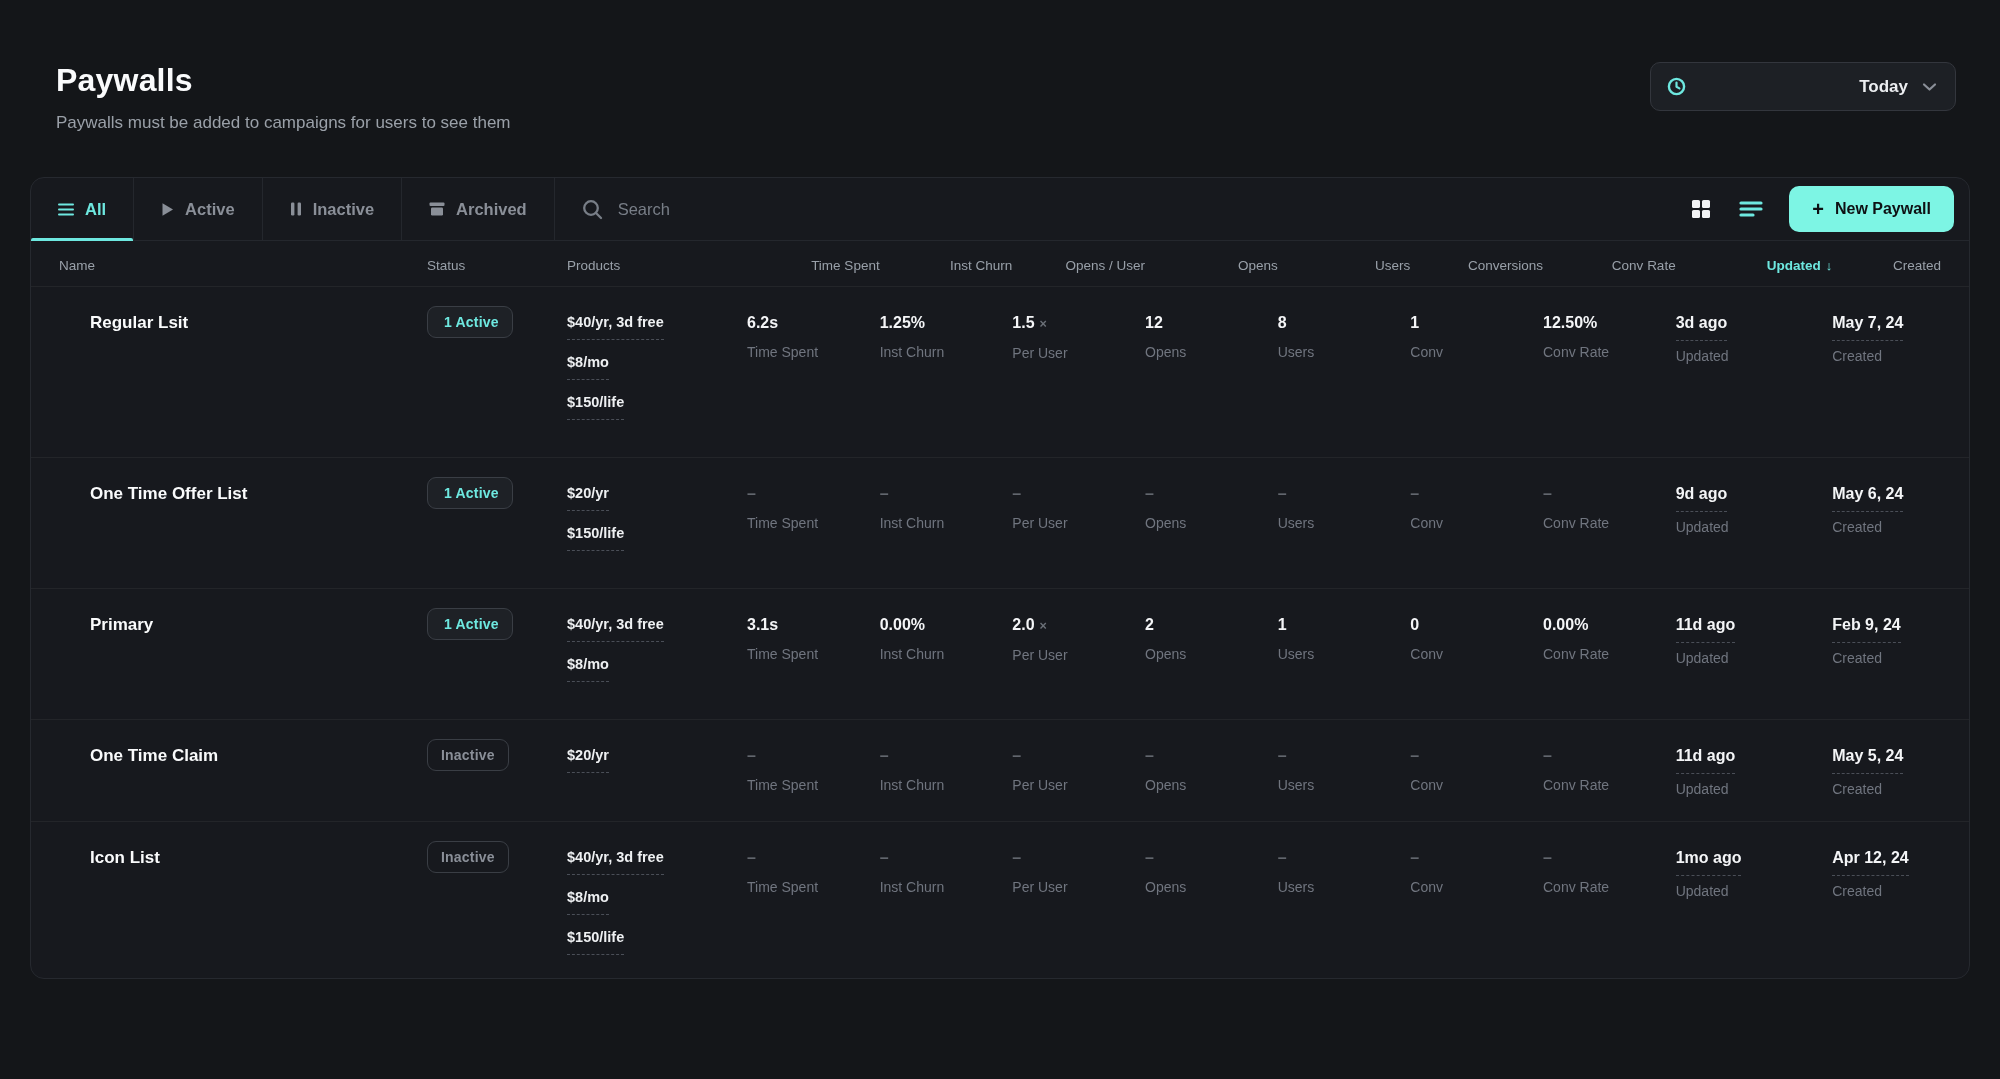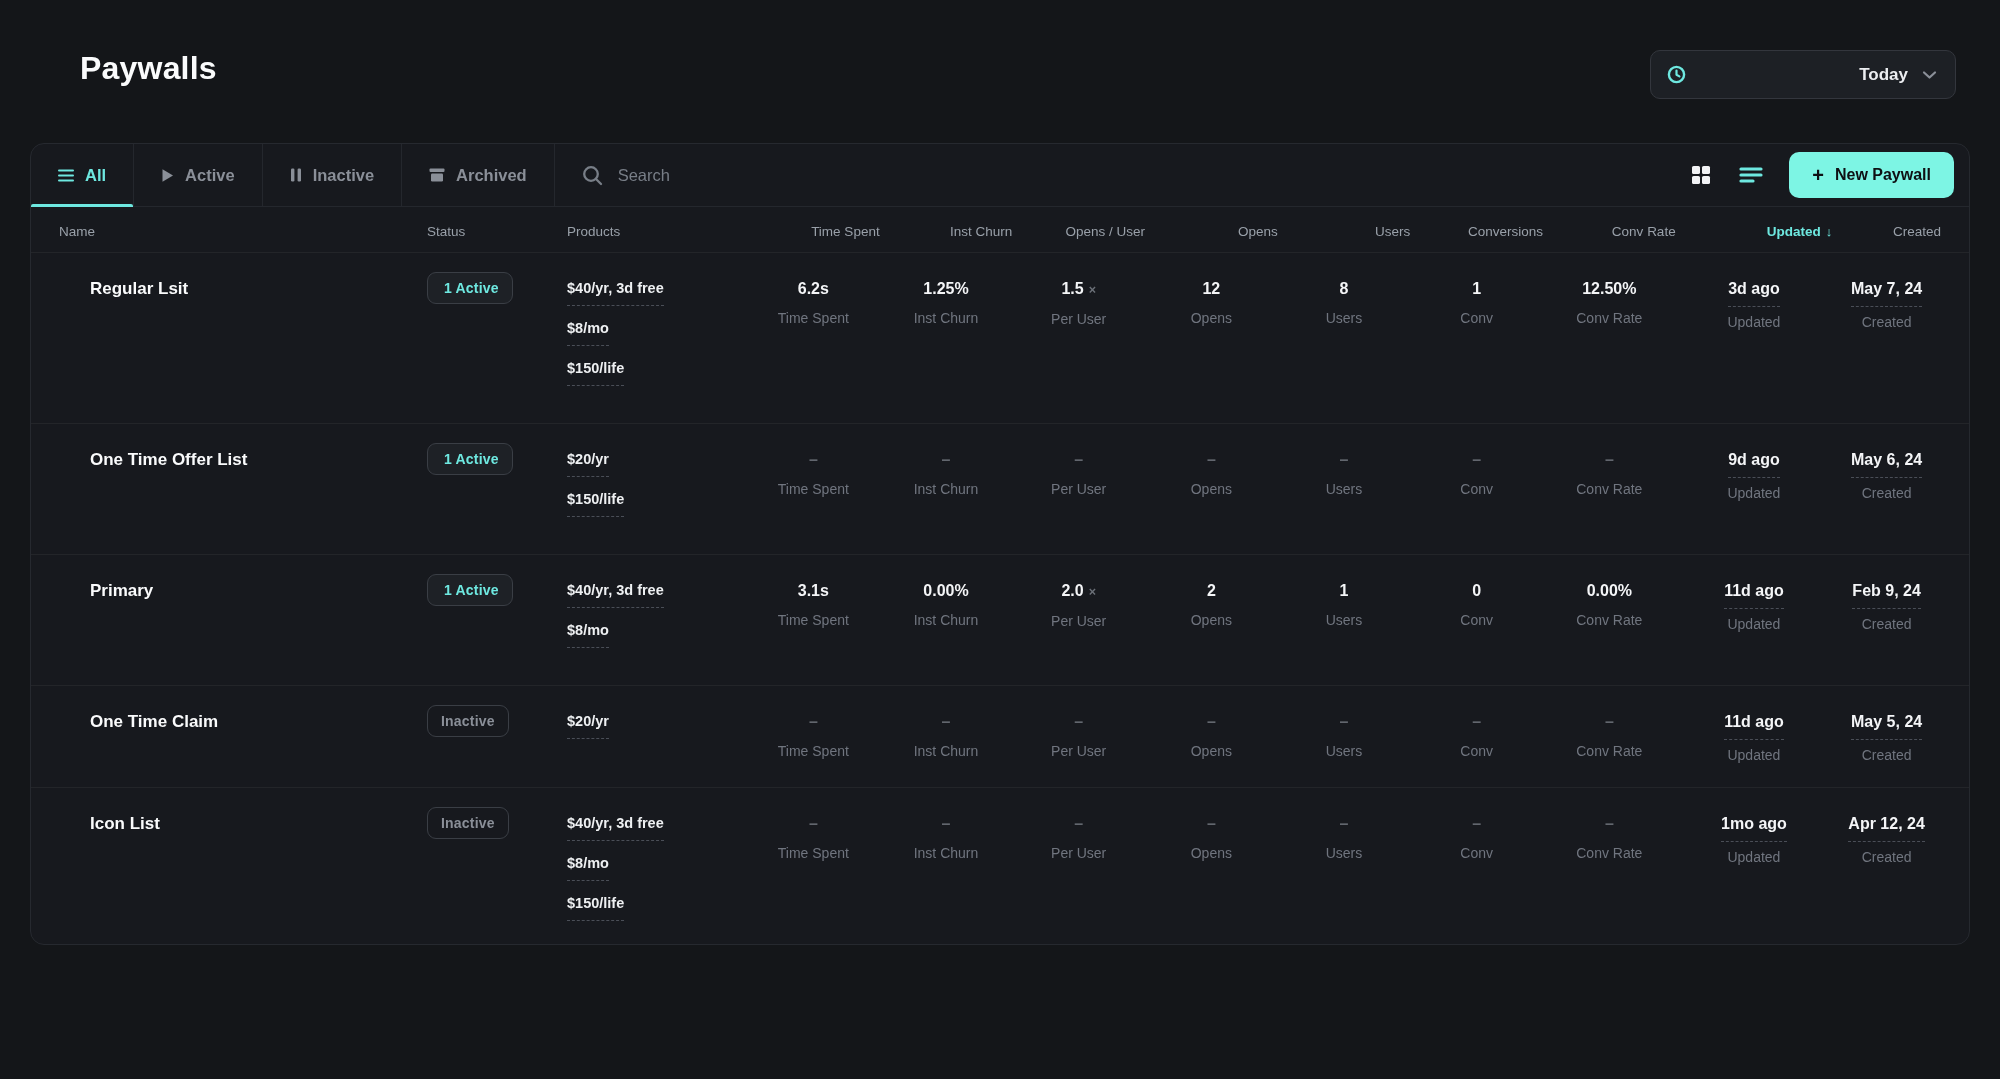--- a/index.html
+++ b/index.html
@@ -8,21 +8,22 @@
     width:2000px; height:1079px; overflow:hidden;
     font-family:"Liberation Sans", sans-serif;
     color:#f2f3f5;
     -webkit-font-smoothing:antialiased;
   }
   .page { width:2000px; height:1079px; position:relative; }
 
   
   .page-header {
     display:flex; justify-content:space-between; align-items:flex-start;
-    padding:50px 44px 0 80px;
+    padding:50px 44px 0 56px;
+    margin-top:12px;
   }
   .page-title { font-size:32px; font-weight:700; letter-spacing:.2px; color:#fafbfc; }
   .page-subtitle { margin-top:14px; font-size:17px; color:#9aa0a8; }
 
   .date-filter {
     display:flex; align-items:center; gap:14px;
     width:306px; height:49px; padding:0 18px 0 16px;
     background:#1d2025; border:1px solid #33363d; border-radius:10px;
     color:#eceef1; font-size:17px; font-weight:600; cursor:pointer;
     font-family:inherit;
@@ -74,21 +75,21 @@
     padding:0 28px;
   }
   .thead { padding-top:17px; padding-bottom:13px; }
   .th { font-size:13.5px; color:#99a0a9; font-weight:500; text-align:right; cursor:pointer; }
   .th.left { text-align:left; }
   .th.sorted { color:#6ee8e0; font-weight:600; }
   .th .arrow { margin-left:5px; font-size:13px; }
 
   .row { border-top:1px solid #232529; padding-top:26px; padding-bottom:24px; align-items:start; cursor:pointer; }
   .cell { min-width:0; }
-  .cell.right { text-align:center; }
+  .cell.right { text-align:left; }
   .name { font-size:17px; font-weight:700; color:#fafbfc; line-height:20px;margin-left:31px; }
 
   .badge {
     display:inline-block; margin-top:-7px;
     padding:7px 13px; border-radius:9px;
     font-size:14px; font-weight:600; letter-spacing:.2px;
     background:#1e2126; border:1px solid #3a3e45;
   }
   .badge.on { color:#6ee8e0;padding-left:16px; }
   .badge.off { color:#8a8f98; background:transparent; }
@@ -114,20 +115,21 @@
   svg { display:block; }
 </style>
 </head>
 <body>
 
 <div class="page">
 
   <div class="page-header">
     <div class="titles">
       <h1 class="page-title">Paywalls</h1>
+      <p class="page-subtitle">Paywalls must be added to campaigns for users to see them</p>
     </div>
     <button class="date-filter">
       <span>
         <svg width="19" height="19" viewBox="0 0 19 19">
             <circle cx="9.5" cy="9.5" r="7.6" fill="none" stroke="#6EE8E0" stroke-width="2.4"></circle>
             <path d="M9.5 5.6v4.2l2.9 1.6" fill="none" stroke="#6EE8E0" stroke-width="2.2" stroke-linecap="round" stroke-linejoin="round"></path>
           </svg>
       </span>
       <span class="label">Today</span>
       <span>

